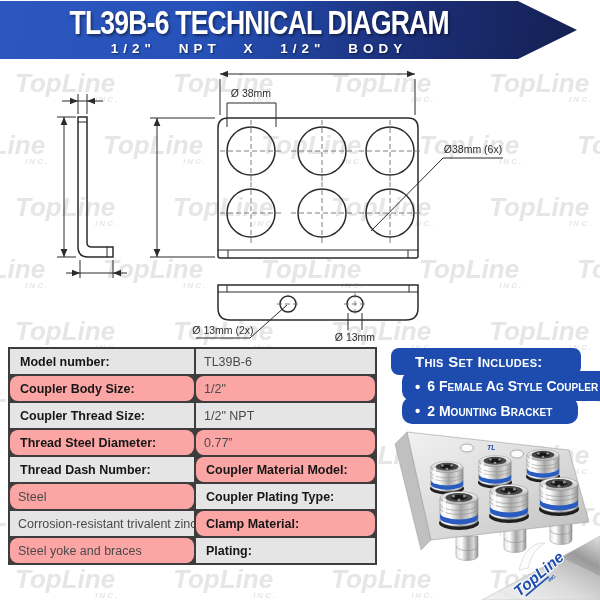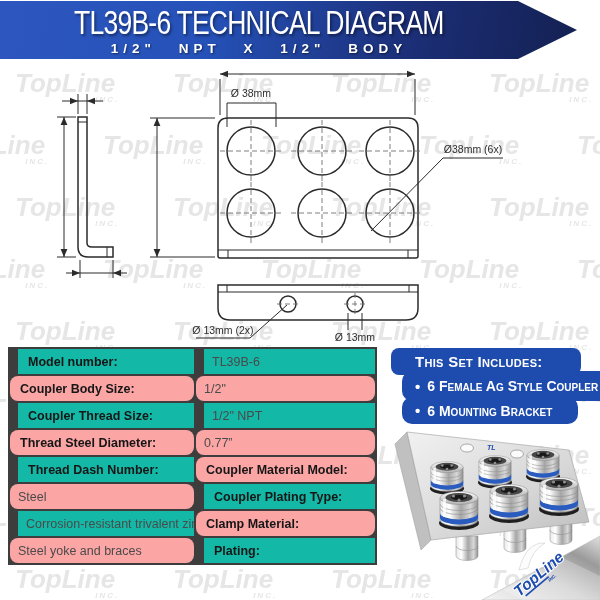--- a/index.html
+++ b/index.html
@@ -15,21 +15,21 @@
   .wm-sub{position:absolute;right:-4px;bottom:-8px;
       font:italic 700 8px/1 "Liberation Sans",sans-serif;letter-spacing:2px;color:#e6e6e6;}
   
   #banner{
     position:absolute;left:0;top:1px;width:600px;height:58px;z-index:3;
     background:linear-gradient(100deg,#2d57bf 0%,#2551b8 35%,#1b2d74 70%,#131f4e 100%);
     clip-path:polygon(0 0,518px 0,577px 29px,518px 58px,0 58px);
   }
   #banner-title{
     position:absolute;left:0;top:2px;width:518px;text-align:center;
-    color:#ffffff;font-weight:normal;font-size:34px;line-height:38px;
+    color:#ffffff;font-weight:bold;font-size:34px;line-height:38px;
     letter-spacing:-1px;white-space:nowrap;
     text-shadow:2px 2px 3px rgba(0,0,0,.45);
   }
   #banner-title span{display:inline-block;transform:scaleX(.78);transform-origin:center;}
   #banner-subtitle{
     position:absolute;left:0;top:41px;width:518px;text-align:center;
     color:#ffffff;font-weight:bold;font-size:13.5px;line-height:14px;
     letter-spacing:5px;word-spacing:14px;white-space:nowrap;
     text-shadow:1px 1px 2px rgba(0,0,0,.5);
   }
@@ -42,21 +42,21 @@
   .dimtext{font:10.5px "Liberation Sans",sans-serif;fill:#2e2e2e;}
   
   #spec-table{
     position:absolute;left:8px;top:347px;width:365px;z-index:2;
     background:#3d3d3d;border:2px solid #3d3d3d;
     display:grid;grid-template-columns:184px 1fr;grid-auto-rows:25px;gap:2px;
   }
   .cell{display:flex;align-items:center;padding:0 8px;font-size:12.5px;overflow:hidden;white-space:nowrap;}
   .cell.lbl{font-weight:bold;color:#161616;padding-left:10px;}
   .cell.val{color:#4a4a4a;}
-  .row-gray{background:#14b8a6;margin-left:8px;}
+  .row-gray{background:#e5e5e5;}
   .row-white{background:#fca5a5;border-radius:8px;}
   
   .inc{position:absolute;z-index:2;background:#1d4cae;color:#fff;
        display:flex;align-items:center;
        font-variant:small-caps;font-weight:bold;}
   #inc-heading{left:391px;top:348px;width:166px;height:27px;border-radius:8px;
        padding-left:24px;font-size:15px;letter-spacing:.3px;}
   #inc-item1{left:402px;top:371px;width:197px;height:30px;border-radius:10px;
        padding-left:13px;font-size:14px;}
   #inc-item2{left:402px;top:397px;width:163px;height:27px;border-radius:10px;
@@ -198,21 +198,21 @@
     <div class="cell val row-white">Steel yoke and braces</div>
     <div class="cell lbl row-gray">Plating:</div>
   </div>
 
 <div class="inc" id="inc-item1">
   <span class="bullet">•</span>
   <span>6 Female Ag Style Coupler</span>
 </div>
 <div class="inc" id="inc-item2">
   <span class="bullet">•</span>
-  <span>6 Mounting Bracket</span>
+  <span>2 Mounting Bracket</span>
 </div>
 <div class="inc" id="inc-heading">This Set Includes:</div>
 
 <svg id="photo" width="217" height="172" viewBox="0 0 217 172" xmlns="http://www.w3.org/2000/svg">
   <defs>
     <linearGradient id="gPlate" x1="0" y1="0" x2="1" y2="1">
       <stop offset="0" stop-color="#f1f1f1"></stop>
         <stop offset=".6" stop-color="#d7d7d7"></stop>
         <stop offset="1" stop-color="#bdbdbd"></stop>
     </linearGradient>

